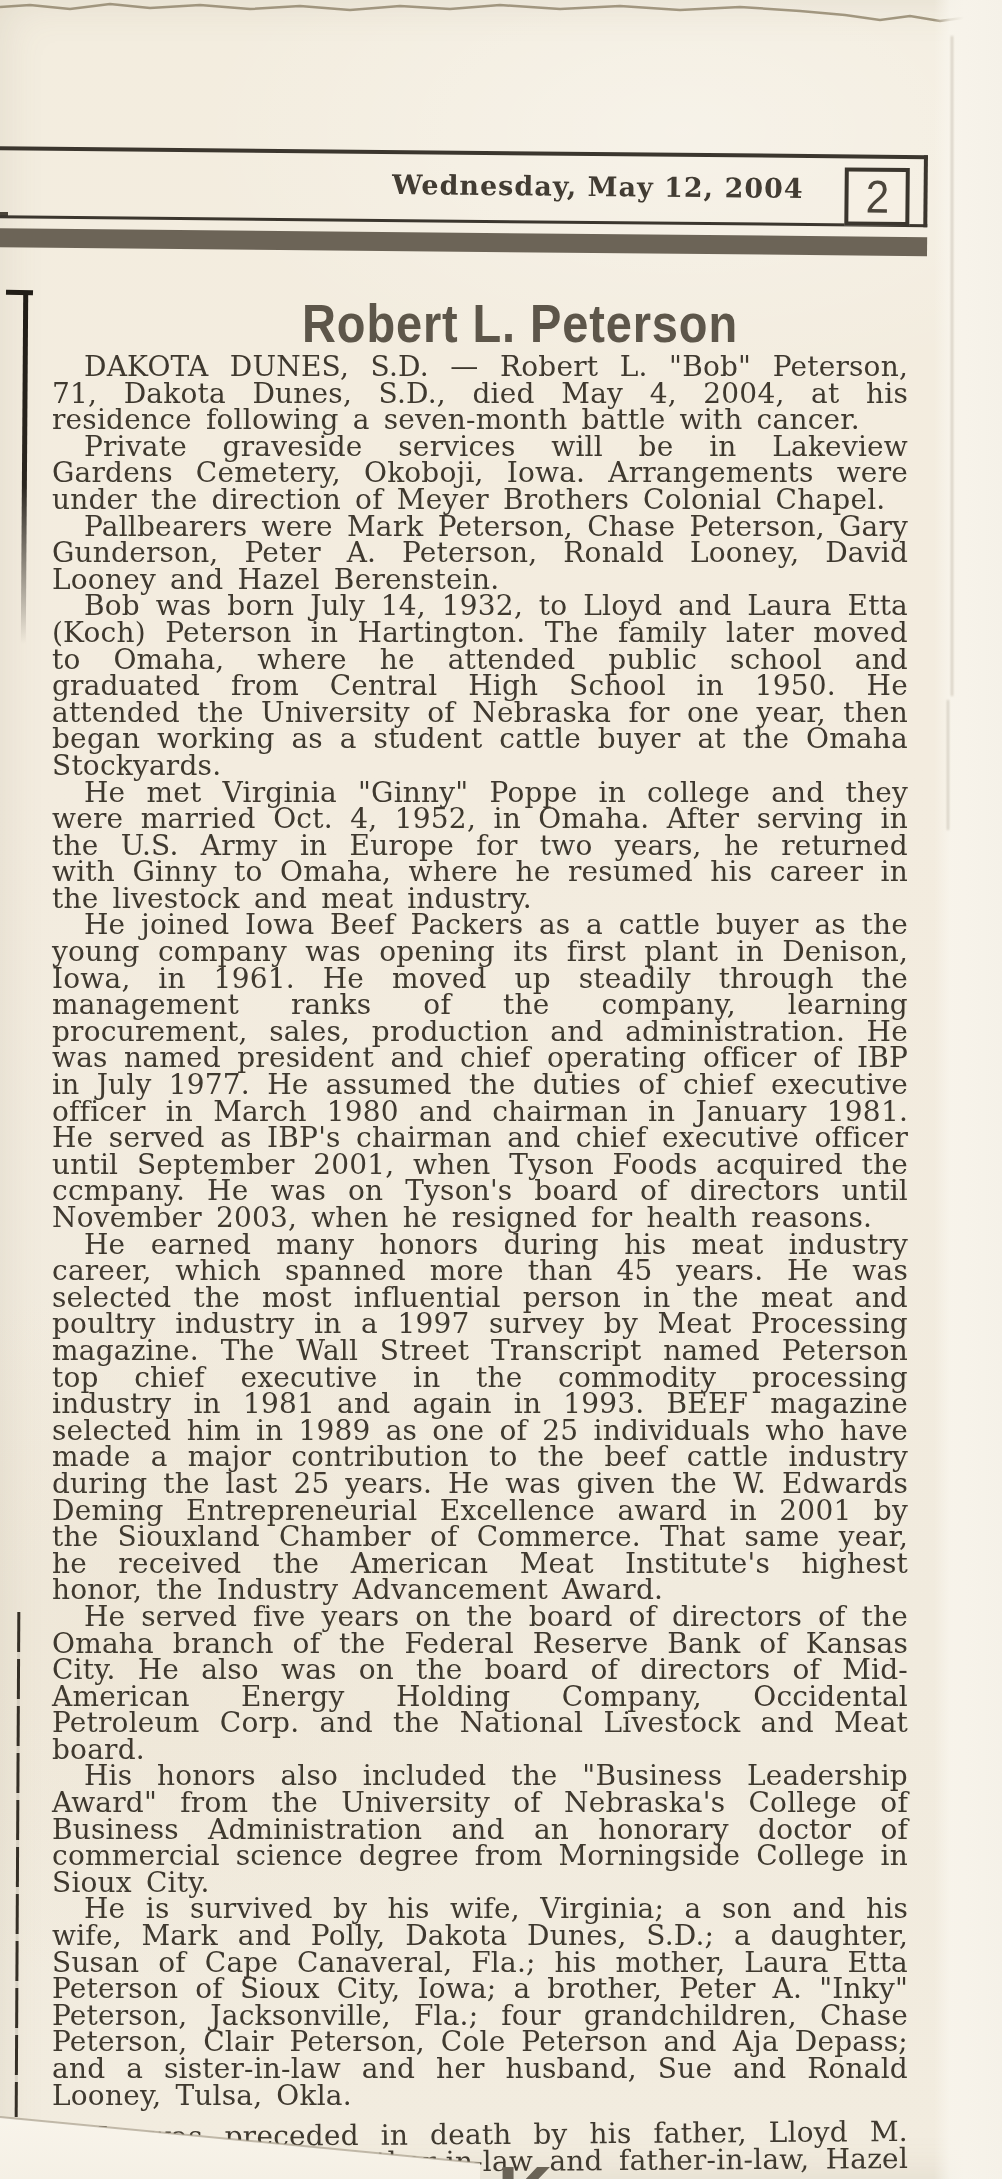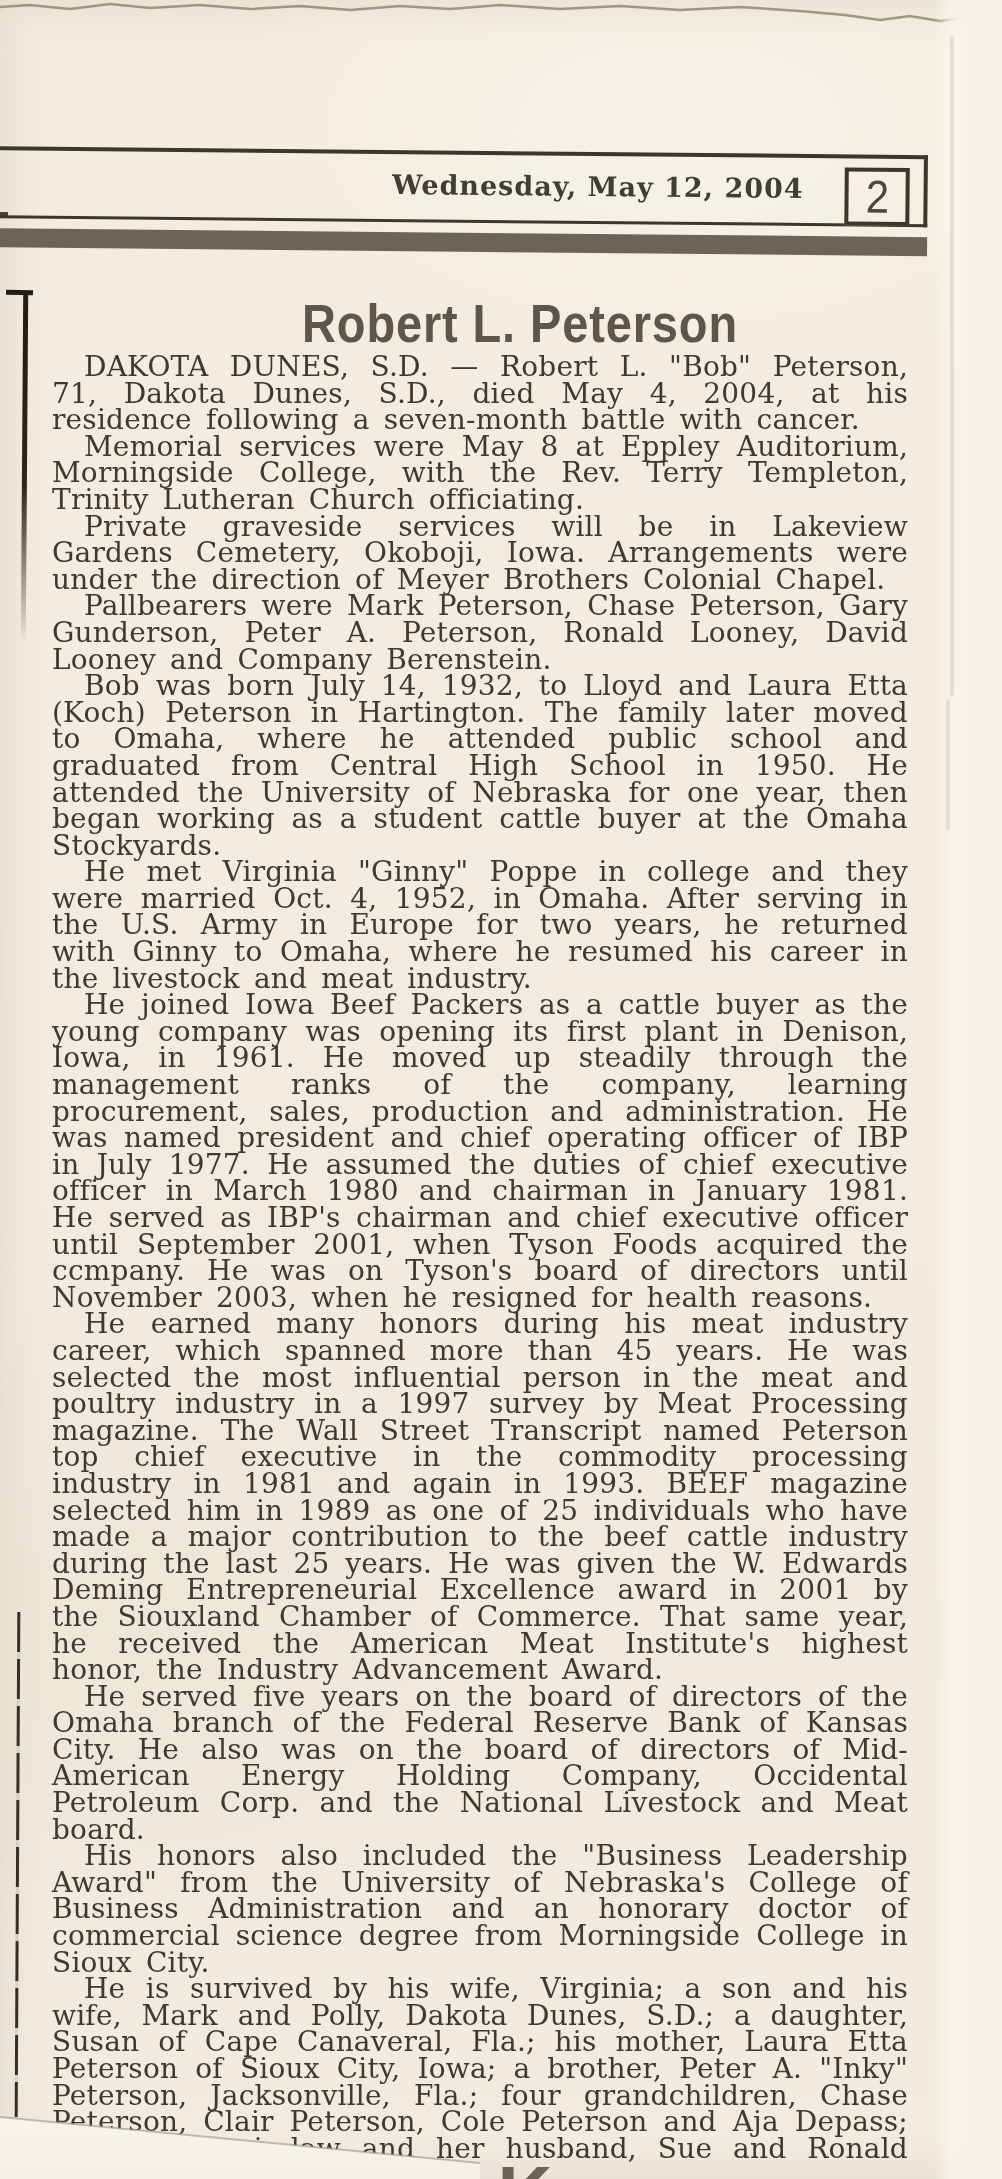--- a/index.html
+++ b/index.html
@@ -121,23 +121,22 @@
   </div>
 
   <div class="corner-mark-h"></div>
   <div class="corner-mark-v"></div>
   <div class="left-rule"></div>
 
   <h1 class="title">Robert L. Peterson</h1>
 
   <div class="bodycol">
     <p>DAKOTA DUNES, S.D. — Robert L. "Bob" Peterson, 71, Dakota Dunes, S.D., died May 4, 2004, at his residence following a seven-month battle with cancer.</p>
-    <p>Memorial services were May 8 at Eppley Auditorium, Morningside College, with the Rev. Terry Templeton, Trinity Lutheran Church officiating.</p>
     <p>Private graveside services will be in Lakeview Gardens Cemetery, Okoboji, Iowa. Arrangements were under the direction of Meyer Brothers Colonial Chapel.</p>
-    <p>Pallbearers were Mark Peterson, Chase Peterson, Gary Gunderson, Peter A. Peterson, Ronald Looney, David Looney and Company Berenstein.</p>
+    <p>Pallbearers were Mark Peterson, Chase Peterson, Gary Gunderson, Peter A. Peterson, Ronald Looney, David Looney and Hazel Berenstein.</p>
     <p>Bob was born July 14, 1932, to Lloyd and Laura Etta (Koch) Peterson in Hartington. The family later moved to Omaha, where he attended public school and graduated from Central High School in 1950. He attended the University of Nebraska for one year, then began working as a student cattle buyer at the Omaha Stockyards.</p>
     <p>He met Virginia "Ginny" Poppe in college and they were married Oct. 4, 1952, in Omaha. After serving in the U.S. Army in Europe for two years, he returned with Ginny to Omaha, where he resumed his career in the livestock and meat industry.</p>
     <p>He joined Iowa Beef Packers as a cattle buyer as the young company was opening its first plant in Denison, Iowa, in 1961. He moved up steadily through the management ranks of the company, learning procurement, sales, production and administration. He was named president and chief operating officer of IBP in July 1977. He assumed the duties of chief executive officer in March 1980 and chairman in January 1981. He served as IBP's chairman and chief executive officer until September 2001, when Tyson Foods acquired the ccmpany. He was on Tyson's board of directors until November 2003, when he resigned for health reasons.</p>
     <p>He earned many honors during his meat industry career, which spanned more than 45 years. He was selected the most influential person in the meat and poultry industry in a 1997 survey by Meat Processing magazine. The Wall Street Transcript named Peterson top chief executive in the commodity processing industry in 1981 and again in 1993. BEEF magazine selected him in 1989 as one of 25 individuals who have made a major contribution to the beef cattle industry during the last 25 years. He was given the W. Edwards Deming Entrepreneurial Excellence award in 2001 by the Siouxland Chamber of Commerce. That same year, he received the American Meat Institute's highest honor, the Industry Advancement Award.</p>
     <p>He served five years on the board of directors of the Omaha branch of the Federal Reserve Bank of Kansas City. He also was on the board of directors of Mid-American Energy Holding Company, Occidental Petroleum Corp. and the National Livestock and Meat board.</p>
     <p>His honors also included the "Business Leadership Award" from the University of Nebraska's College of Business Administration and an honorary doctor of commercial science degree from Morningside College in Sioux City.</p>
     <p>He is survived by his wife, Virginia; a son and his wife, Mark and Polly, Dakota Dunes, S.D.; a daughter, Susan of Cape Canaveral, Fla.; his mother, Laura Etta Peterson of Sioux City, Iowa; a brother, Peter A. "Inky" Peterson, Jacksonville, Fla.; four grandchildren, Chase Peterson, Clair Peterson, Cole Peterson and Aja Depass; and a sister-in-law and her husband, Sue and Ronald Looney, Tulsa, Okla.</p>
     <p class="last">He was preceded in death by his father, Lloyd M. Peterson; and his mother-in-law and father-in-law, Hazel and Paul Poppe.</p>
   </div>
 

